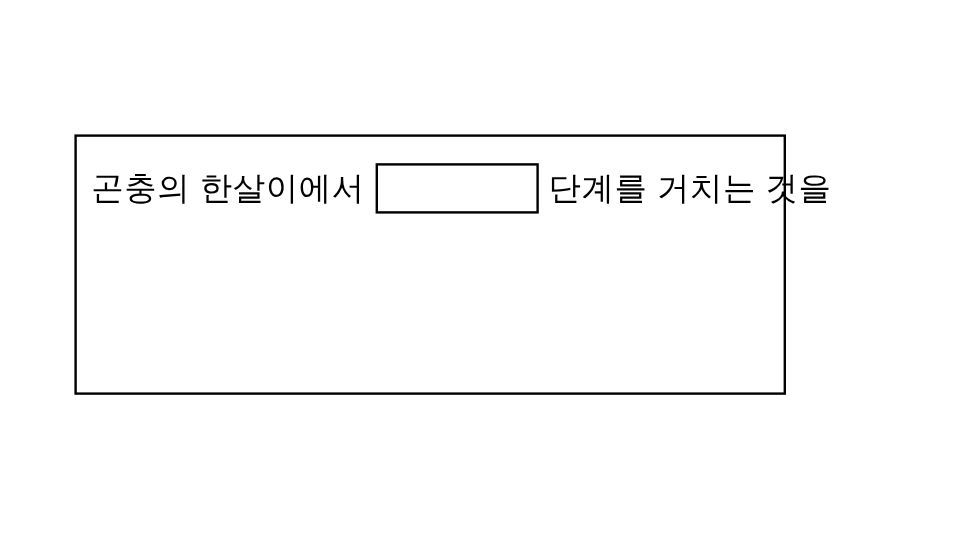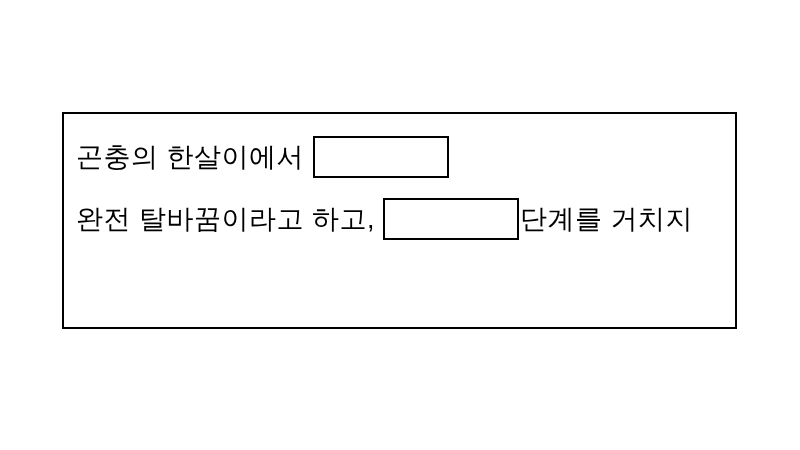--- a/index.html
+++ b/index.html
@@ -11,21 +11,21 @@
     height: 450px;
     background: #ffffff;
     position: relative;
     font-family: "Liberation Sans", "DejaVu Sans", sans-serif;
     overflow: hidden;
   }
   .question-box {
     position: absolute;
     left: 62px;
     top: 112px;
-    width: 675px;
+    width: 593px;
     height: 217px;
     border: 2px solid #000000;
     box-sizing: border-box;
     background: #ffffff;
     padding: 12px 12px 0 12px;
   }
   .line {
     display: flex;
     align-items: center;
     height: 62px;
@@ -54,19 +54,15 @@
     margin-right: 1px;
   }
 </style>
 </head>
 <body>
 
 <div class="question-box">
   <div class="line">
     <span class="txt">곤충의 한살이에서</span>
     <span class="blank blank-1"></span>
-  </div>
-  <div class="line">
-    <span class="txt">완전 탈바꿈이라고 하고,</span>
-    <span class="blank blank-2"></span>
-    <span class="txt">단계를 거치지</span>
+    <span class="txt">단계를 거치는 것을</span>
   </div>
 </div>
 
 </body></html>

